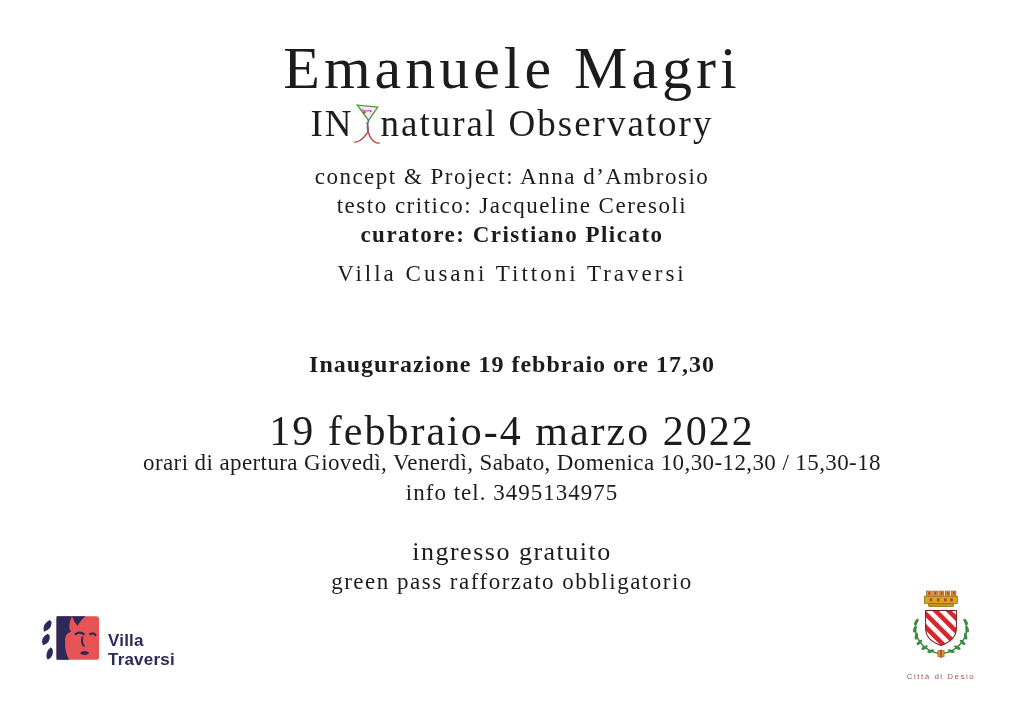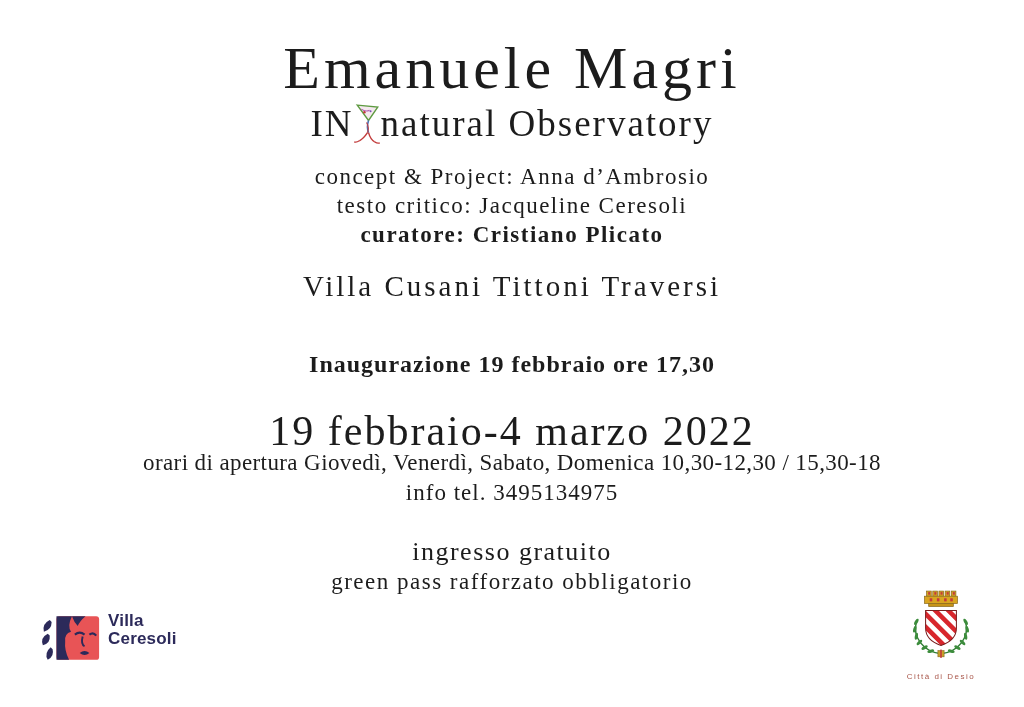--- a/index.html
+++ b/index.html
@@ -8,30 +8,30 @@
     font-family:"Liberation Serif","DejaVu Serif",serif;color:#1c1c1c;
     overflow:hidden;
   }
   .line{position:absolute;left:0;width:100%;text-align:center;white-space:nowrap;}
   .artist{top:34px;font-size:60px;letter-spacing:4px;}
   .subtitle{top:101px;font-size:37px;letter-spacing:2px;}
   .subtitle .doodle{display:inline-block;width:29px;height:47px;vertical-align:-12px;margin:0 -1px;}
   .credit1{top:164px;font-size:23px;letter-spacing:1.5px;}
   .credit2{top:193px;font-size:23px;letter-spacing:1.5px;}
   .credit3{top:222px;font-size:23px;letter-spacing:1.5px;font-weight:bold;}
-  .venue{top:270px;font-size:29px;letter-spacing:3px;}
+  .venue{top:261px;font-size:23px;letter-spacing:3px;}
   .address{top:299px;font-size:28px;letter-spacing:2px;}
   .opening{top:351px;font-size:24px;font-weight:bold;letter-spacing:1px;}
   .dates{top:407px;font-size:42px;letter-spacing:2px;}
   .hours{top:450px;font-size:23px;letter-spacing:0.4px;}
   .info{top:480px;font-size:23px;letter-spacing:1px;}
   .admission{top:537px;font-size:26px;letter-spacing:1.5px;}
   .greenpass{top:569px;font-size:23px;letter-spacing:1.5px;}
 
-  .logo{position:absolute;display:flex;align-items:flex-start;
+  .logo{position:absolute;display:flex;align-items:flex-end;
         font-family:"Liberation Sans","DejaVu Sans",sans-serif;}
   .villa-logo{left:40px;top:612px;}
   .villa-logo .wordmark{margin-left:6px;color:#2c2a5a;font-weight:bold;
         font-size:17px;line-height:1.08;letter-spacing:0.2px;}
   .scalvini-logo{left:470px;top:606px;}
   .scalvini-logo .wordmark{margin-left:10px;color:#4a4a46;font-weight:bold;
         font-size:14px;line-height:1.2;}
   .desio-logo{left:896px;top:588px;width:90px;display:flex;
         flex-direction:column;align-items:center;}
   .desio-caption{margin-top:4px;font-size:8px;letter-spacing:1.5px;color:#a9574b;
@@ -82,21 +82,21 @@
       <rect x="17" y="4" width="44" height="45" rx="3" fill="#e85456"></rect>
       <path d="M17,4 h16 q-5,10 -1,16 q-7,2 -6,10 q-1,9 4,19 h-13 z" fill="#2c2a5a"></path>
       <path d="M33,4 h14 q-6,5 -8,10 q-4,-4 -6,-10 z" fill="#2c2a5a"></path>
       <path d="M36,23 q5,-4 10,0" stroke="#2c2a5a" stroke-width="2.2" fill="none"></path>
       <path d="M51,23 q4,-3 7,1" stroke="#2c2a5a" stroke-width="2.2" fill="none"></path>
       <path d="M44,25 q-2,8 2,10" stroke="#2c2a5a" stroke-width="2" fill="none"></path>
       <path d="M41,42 q5,-4 10,0 q-5,4 -10,0 z" fill="#2c2a5a"></path>
     </svg></span>
     <span class="wordmark">
       <div>Villa</div>
-      <div>Ceresoli</div>
+      <div>Traversi</div>
     </span>
   </div>
 
 
   <div class="logo desio-logo">
     <span><svg viewBox="0 0 74 74" width="76" height="76">
       <defs>
         <pattern id="bend" width="9" height="9" patternUnits="userSpaceOnUse" patternTransform="rotate(-45)">
           <rect width="9" height="9" fill="#d8262c"></rect>
           <rect width="4.5" height="9" fill="#ffffff"></rect>

